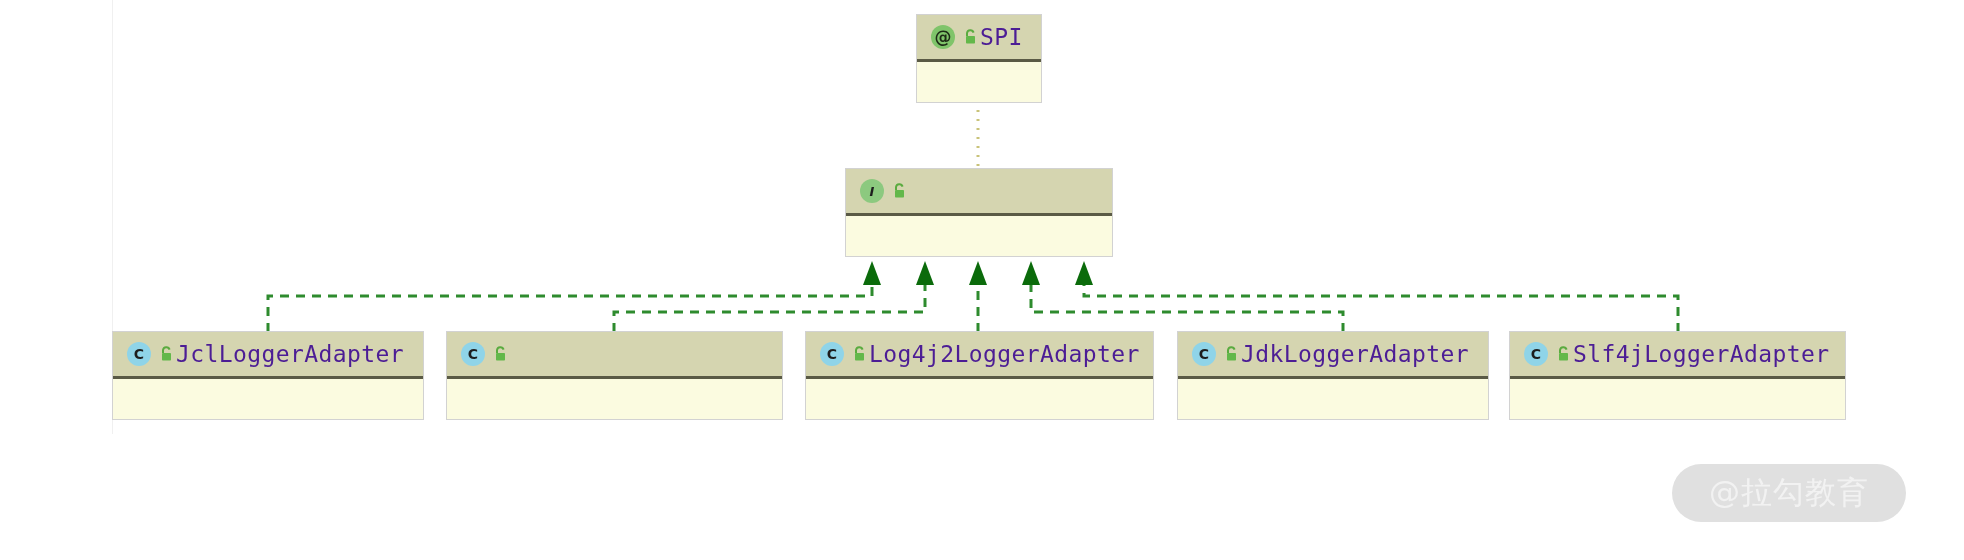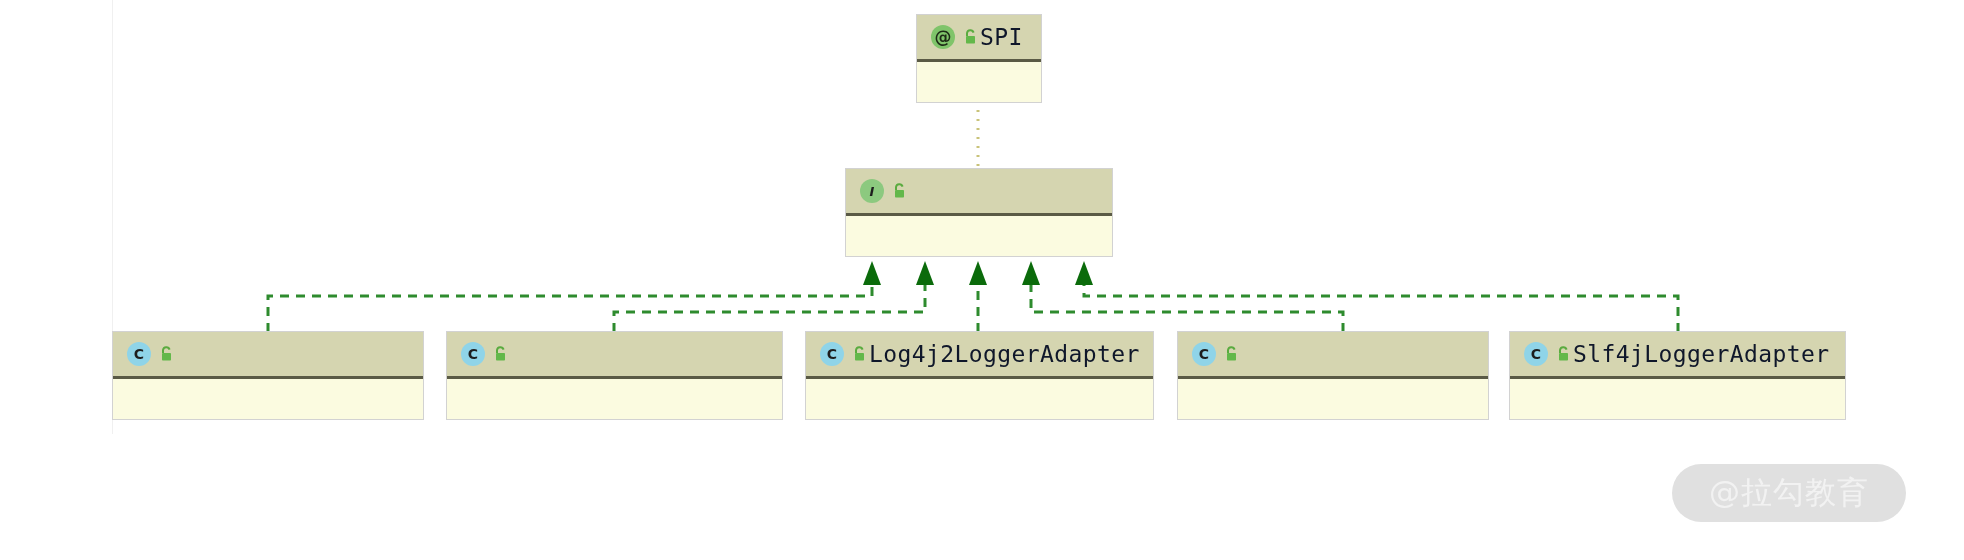--- a/index.html
+++ b/index.html
@@ -48,21 +48,21 @@
   }
   .node-body {
     box-sizing: border-box;
     height: 40px;
     background: #fbfbe0;
   }
   .node-title {
     flex: 1;
     text-align: center;
     font-size: 23px;
-    color: #0f172a;
+    color: #4c1d95;
     letter-spacing: 0.4px;
     padding-right: 20px;
     white-space: nowrap;
     font-family: "DejaVu Sans Mono", "Liberation Mono", monospace;
   }
 
   
   .kind-icon {
     width: 24px;
     height: 24px;
@@ -179,20 +179,21 @@
     <div class="node-body"></div>
   </div>
 
   <div class="node" style="left:112px; top:331px; width:312px;">
     <div class="node-header">
       <span class="kind-icon klass">C</span>
       <svg class="lock-icon" viewBox="0 0 18 18">
         <path d="M5 8 V5.2 A3.4 3.4 0 0 1 11.6 4.6" fill="none" stroke="#5aab3f" stroke-width="2"></path>
         <rect x="4" y="8" width="9" height="7.5" rx="0.8" fill="#63b84a"></rect>
       </svg>
+      <span class="node-title">JclLoggerAdapter</span>
     </div>
     <div class="node-body"></div>
   </div>
 
   <div class="node" style="left:446px; top:331px; width:337px;">
     <div class="node-header">
       <span class="kind-icon klass">C</span>
       <svg class="lock-icon" viewBox="0 0 18 18">
         <path d="M5 8 V5.2 A3.4 3.4 0 0 1 11.6 4.6" fill="none" stroke="#5aab3f" stroke-width="2"></path>
         <rect x="4" y="8" width="9" height="7.5" rx="0.8" fill="#63b84a"></rect>
@@ -213,20 +214,21 @@
     <div class="node-body"></div>
   </div>
 
   <div class="node" style="left:1177px; top:331px; width:312px;">
     <div class="node-header">
       <span class="kind-icon klass">C</span>
       <svg class="lock-icon" viewBox="0 0 18 18">
         <path d="M5 8 V5.2 A3.4 3.4 0 0 1 11.6 4.6" fill="none" stroke="#5aab3f" stroke-width="2"></path>
         <rect x="4" y="8" width="9" height="7.5" rx="0.8" fill="#63b84a"></rect>
       </svg>
+      <span class="node-title">JdkLoggerAdapter</span>
     </div>
     <div class="node-body"></div>
   </div>
 
   <div class="node" style="left:1509px; top:331px; width:337px;">
     <div class="node-header">
       <span class="kind-icon klass">C</span>
       <svg class="lock-icon" viewBox="0 0 18 18">
         <path d="M5 8 V5.2 A3.4 3.4 0 0 1 11.6 4.6" fill="none" stroke="#5aab3f" stroke-width="2"></path>
         <rect x="4" y="8" width="9" height="7.5" rx="0.8" fill="#63b84a"></rect>

